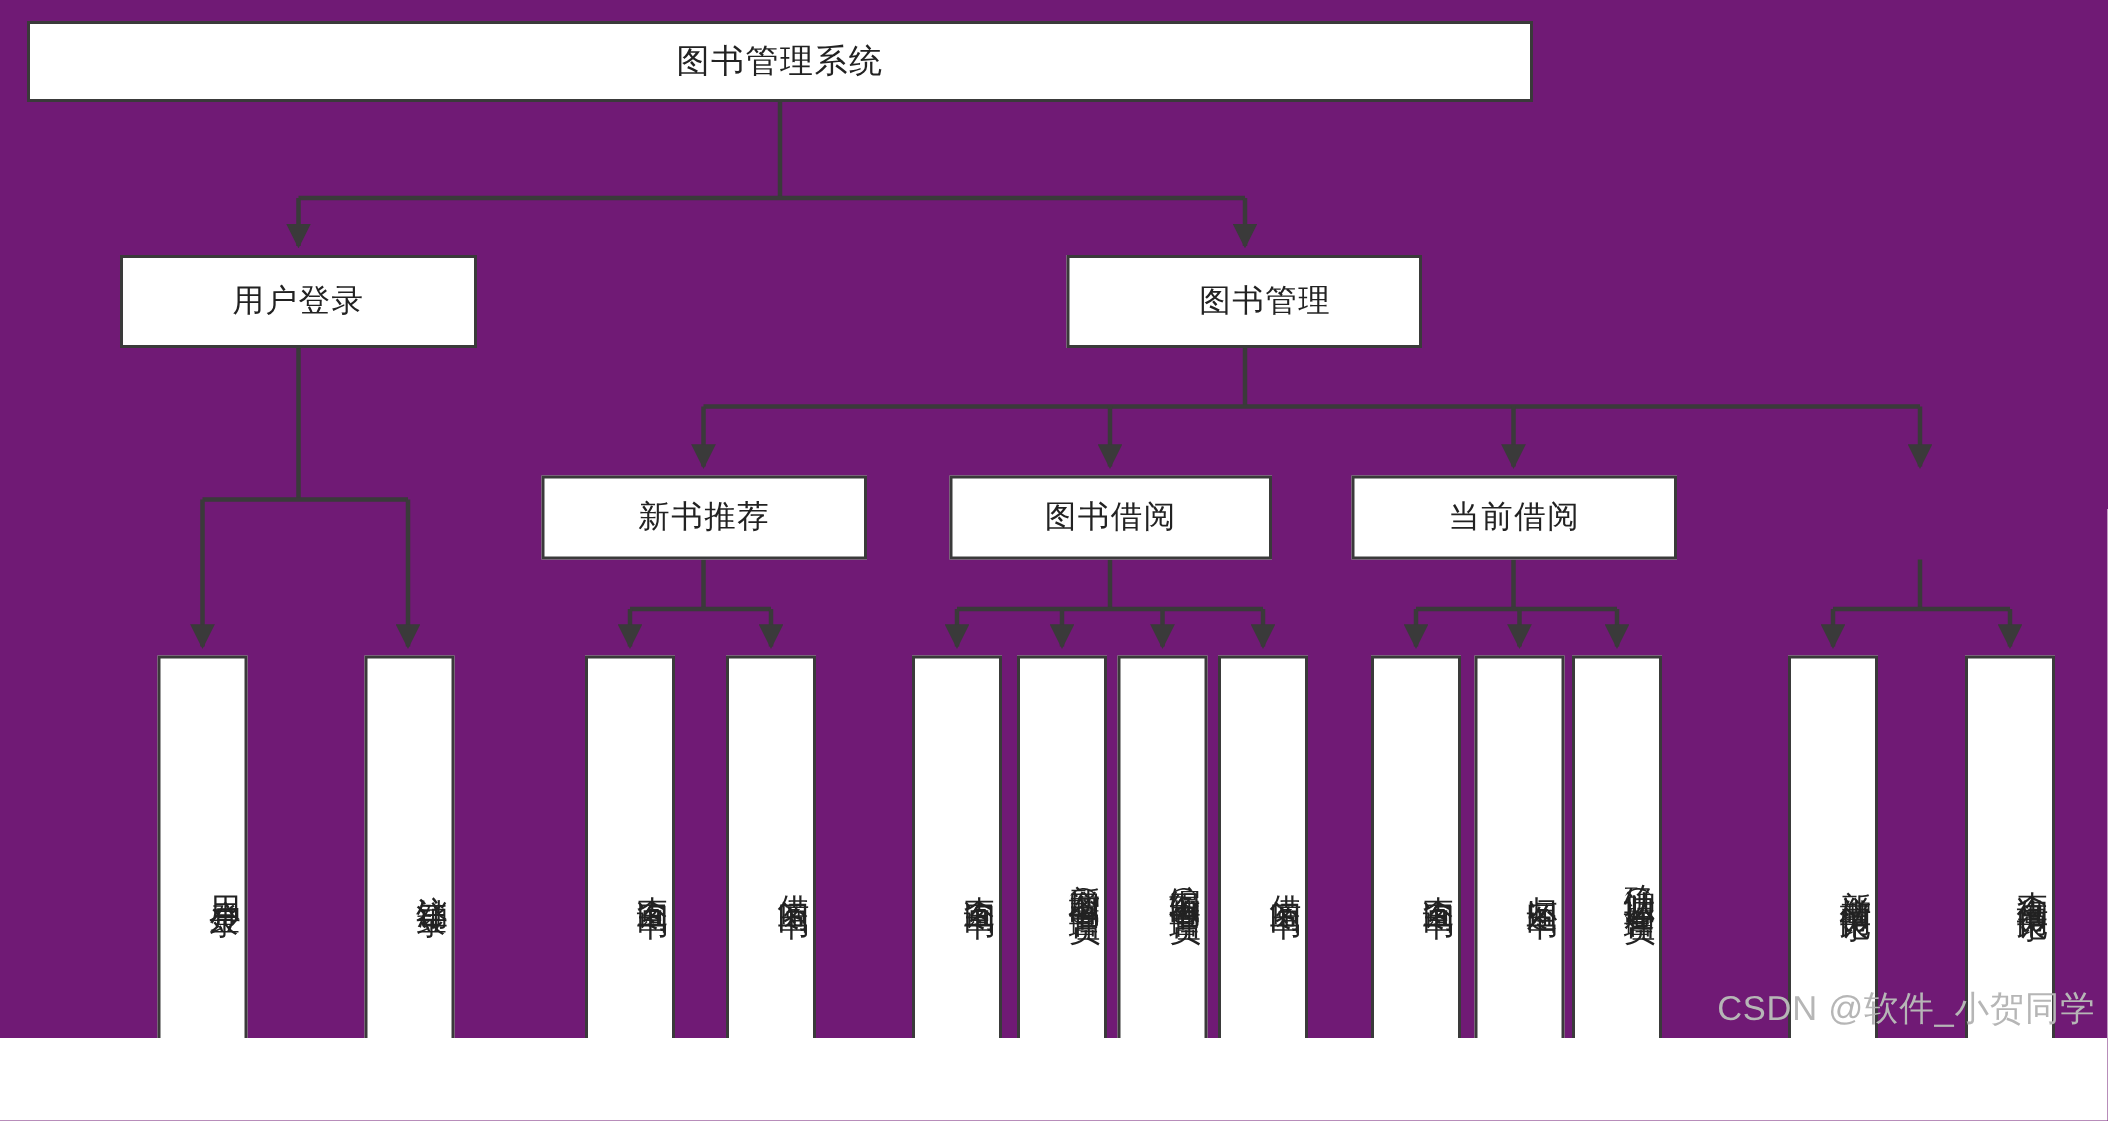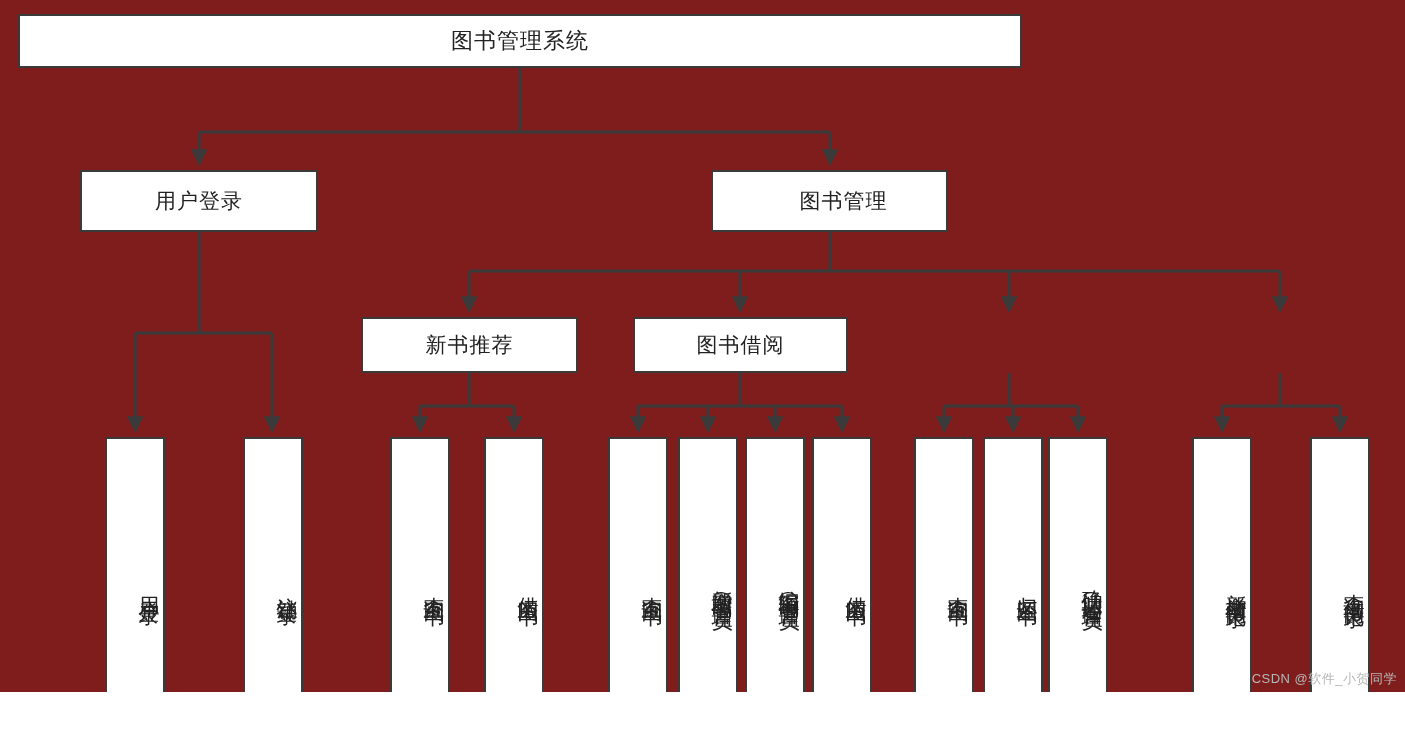--- a/index.html
+++ b/index.html
@@ -7,21 +7,21 @@
     padding: 0;
     background: #ffffff;
   }
   body {
     font-family: "Liberation Sans", "DejaVu Sans", sans-serif;
   }
   #canvas {
     position: relative;
     width: 1405px;
     height: 692px;
-    background: #7f1d1d;
+    background: #701a75;
     overflow: hidden;
   }
   svg#edges {
     position: absolute;
     left: 0;
     top: 0;
     width: 1405px;
     height: 747px;
     pointer-events: none;
   }
@@ -52,21 +52,21 @@
     justify-content: center;
   }
   .node.title {
     font-size: 22px;
     letter-spacing: 1px;
   }
   .watermark {
     position: absolute;
     right: 8px;
     bottom: 4px;
-    font-size: 13px;
+    font-size: 23px;
     color: #b6b6b6;
     letter-spacing: 0.5px;
     z-index: 3;
     white-space: nowrap;
   }
 </style>
 </head>
 <body>
 
 <div id="canvas">
@@ -125,20 +125,21 @@
     </g>
   </svg>
 
   <div class="node horiz title" style="left:18px; top:14px; width:1004px; height:54px;">图书管理系统</div>
 
   <div class="node horiz" style="left:80px; top:170px; width:238px; height:62px;">用户登录</div>
   <div class="node horiz" style="left:711px; top:170px; width:237px; height:62px;padding-left:28px;">图书管理</div>
 
   <div class="node horiz" style="left:361px; top:317px; width:217px; height:56px;">新书推荐</div>
   <div class="node horiz" style="left:633px; top:317px; width:215px; height:56px;">图书借阅</div>
+  <div class="node horiz" style="left:901px; top:317px; width:217px; height:56px;">当前借阅</div>
 
   <div class="node vert" style="left:105px; top:437px; width:60px; height:298px;">用户登录</div>
   <div class="node vert" style="left:243px; top:437px; width:60px; height:298px;">注销登录</div>
   <div class="node vert" style="left:390px; top:437px; width:60px; height:298px;">查询图书</div>
   <div class="node vert" style="left:484px; top:437px; width:60px; height:298px;">借阅图书</div>
   <div class="node vert" style="left:608px; top:437px; width:60px; height:298px;">查询图书</div>
   <div class="node vert" style="left:678px; top:437px; width:60px; height:298px;">新增图书（管理员）</div>
   <div class="node vert" style="left:745px; top:437px; width:60px; height:298px;">编辑图书（管理员）</div>
   <div class="node vert" style="left:812px; top:437px; width:60px; height:298px;">借阅图书</div>
   <div class="node vert" style="left:914px; top:437px; width:60px; height:298px;">查询图书</div>

